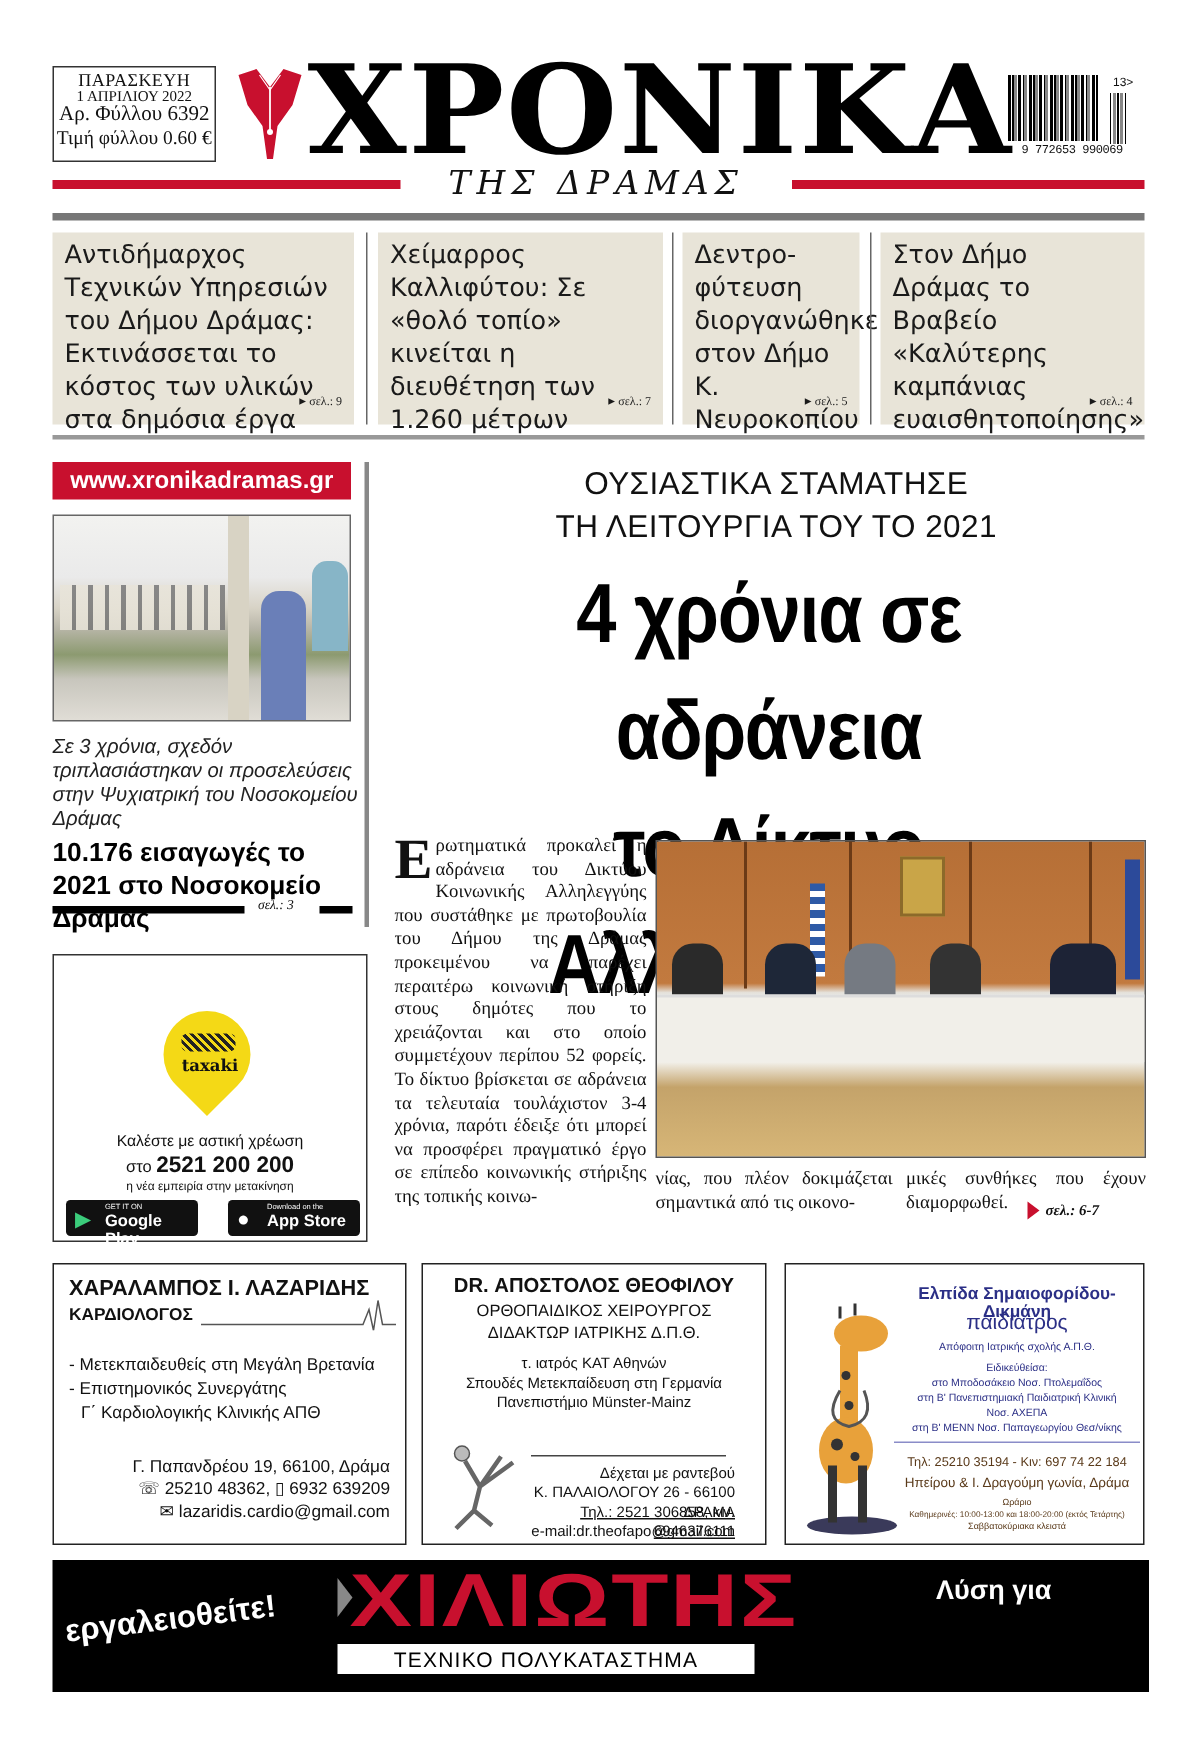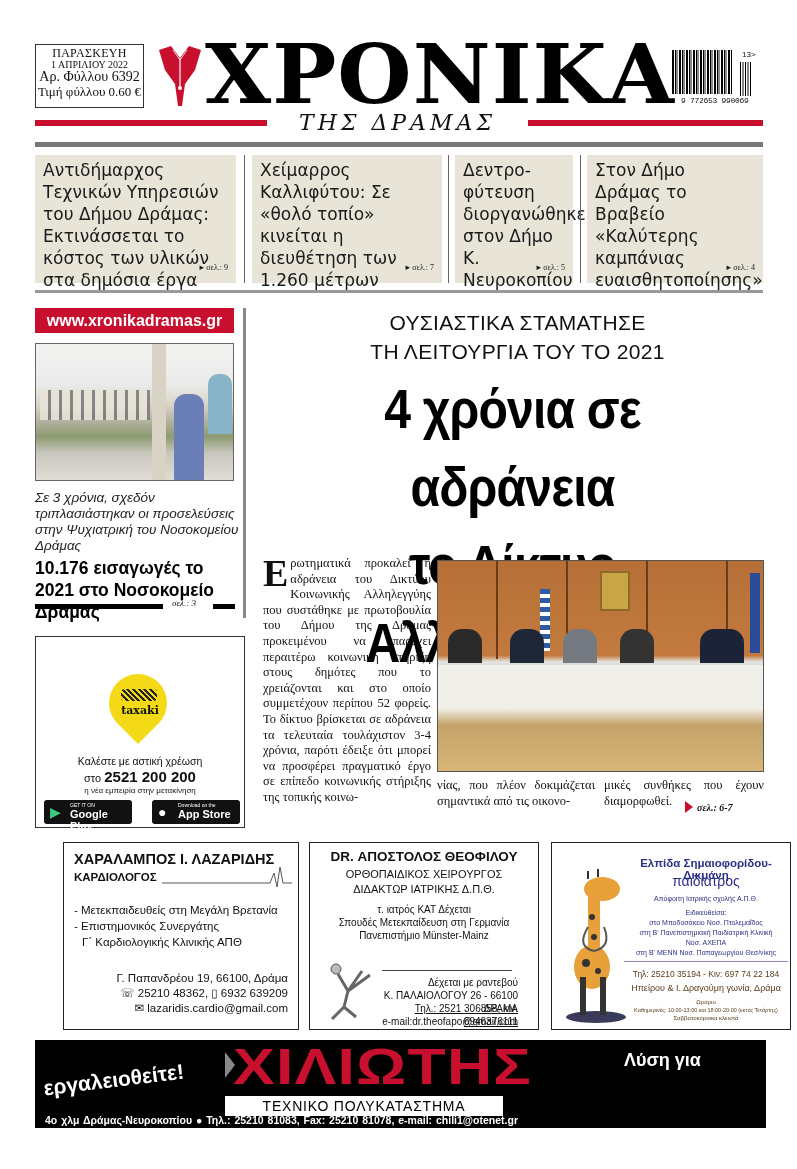--- a/index.html
+++ b/index.html
@@ -83,21 +83,21 @@
   .photo2 .flag { position: absolute; left: 102px; top: 28px; width: 10px; height: 62px; background: repeating-linear-gradient(180deg, #2e5aa6 0 5px, #fff 5px 9px); }
   .photo2 .flag2 { position: absolute; left: 312px; top: 12px; width: 10px; height: 80px; background: #2c4a9a; }
   .photo2 .desk { position: absolute; left: 0; top: 102px; width: 100%; height: 45px; background: #f1efe9; border-top: 2px solid #ddd; }
   .photo2 .p { position: absolute; top: 68px; width: 34px; height: 40px; border-radius: 14px 14px 2px 2px; }
   .col2 { left: 437px; top: 778px; width: 158px; font-family: "Liberation Serif", serif; font-size: 12.5px; line-height: 15.6px; text-align: justify; }
   .col3 { left: 604px; top: 778px; width: 160px; font-family: "Liberation Serif", serif; font-size: 12.5px; line-height: 15.6px; text-align: justify; }
   .pg67 { left: 697px; top: 802px; font-family: "Liberation Serif", serif; font-style: italic; font-weight: bold; font-size: 10px; }
   .pg67arrow { left: 685px; top: 801px; width: 0; height: 0; border-top: 6px solid transparent; border-bottom: 6px solid transparent; border-left: 8px solid #c8102e; }
 
   
-  .ad { top: 842px; height: 188px; border: 1px solid #222; margin-left: 28px; }
+  .ad { top: 842px; height: 188px; border: 1px solid #222; }
   .ad1 { left: 35px; width: 236px; }
   .ad1 .n1 { position: absolute; left: 10px; top: 8px; font-weight: bold; font-size: 14.5px; }
   .ad1 .n2 { position: absolute; left: 10px; top: 28px; font-weight: bold; font-size: 11.5px; }
   .ad1 .ecg { position: absolute; left: 98px; top: 22px; width: 130px; height: 22px; }
   .ad1 .l { position: absolute; left: 10px; font-size: 11.5px; line-height: 14px; }
   .ad1 .r { position: absolute; right: 10px; font-size: 11.5px; line-height: 14px; text-align: right; }
   .ad2 { left: 281px; width: 230px; text-align: center; }
   .ad2 .n1 { position: absolute; left: 0; width: 100%; top: 6px; font-weight: bold; font-size: 13.5px; }
   .ad2 .c { position: absolute; left: 0; width: 100%; font-size: 11px; line-height: 14px; }
   .ad2 .r { position: absolute; right: 20px; width: 150px; font-size: 10px; line-height: 13px; text-align: right; }
@@ -246,21 +246,21 @@
   <div class="l" style="top:92px;left:18px;">Γ΄ Καρδιολογικής Κλινικής ΑΠΘ</div>
   <div class="r" style="top:128px;">Γ. Παπανδρέου 19, 66100, Δράμα</div>
   <div class="r" style="top:143px;">☏ 25210 48362, ▯ 6932 639209</div>
   <div class="r" style="top:158px;">✉ lazaridis.cardio@gmail.com</div>
 </div>
 
 <div class="abs ad ad2">
   <div class="n1">DR. ΑΠΟΣΤΟΛΟΣ ΘΕΟΦΙΛΟΥ</div>
   <div class="c" style="top:24px;">ΟΡΘΟΠΑΙΔΙΚΟΣ ΧΕΙΡΟΥΡΓΟΣ</div>
   <div class="c" style="top:39px;">ΔΙΔΑΚΤΩΡ ΙΑΤΡΙΚΗΣ Δ.Π.Θ.</div>
-  <div class="c" style="top:60px;font-size:10px;">τ. ιατρός ΚΑΤ Δέχεται</div>
+  <div class="c" style="top:60px;font-size:10px;">τ. ιατρός ΚΑΤ Αθηνών</div>
   <div class="c" style="top:73px;font-size:10px;">Σπουδές Μετεκπαίδευση στη Γερμανία</div>
   <div class="c" style="top:86px;font-size:10px;">Πανεπιστήμιο Münster-Mainz</div>
   <svg class="skel" viewBox="0 0 60 62">
     <circle cx="14" cy="8" r="5" fill="#bbb" stroke="#555"></circle>
     <path d="M16 13 L26 30 L40 10 M26 30 L22 46 L10 58 M22 46 L34 56 M26 30 L48 14" stroke="#666" stroke-width="3" fill="none"></path>
   </svg>
   <div class="rule"></div>
   <div class="r" style="top:133px;">Δέχεται με ραντεβού</div>
   <div class="r" style="top:146px;">Κ. ΠΑΛΑΙΟΛΟΓΟΥ 26 - 66100 ΔΡΑΜΑ</div>
   <div class="r" style="top:159px;text-decoration:underline;">Τηλ.: 2521 306858, κιν. 6946376111</div>
@@ -299,14 +299,13 @@
 </div>
 
 <div class="abs banner">
   <div class="slogan">εργαλειοθείτε!</div>
   <div class="tri"></div>
   <div class="brand">ΧΙΛΙΩΤΗΣ</div>
   <div class="sub">ΤΕΧΝΙΚΟ ΠΟΛΥΚΑΤΑΣΤΗΜΑ</div>
   <div class="tag">
     <div>Λύση για</div>
   </div>
-  <div class="foot">4ο χλμ Δράμας-Νευροκοπίου  ●  Τηλ.: 25210 81083,  Fax: 25210 81078,  e-mail: chili1@otenet.gr</div>
 </div>
 
 </body></html>

